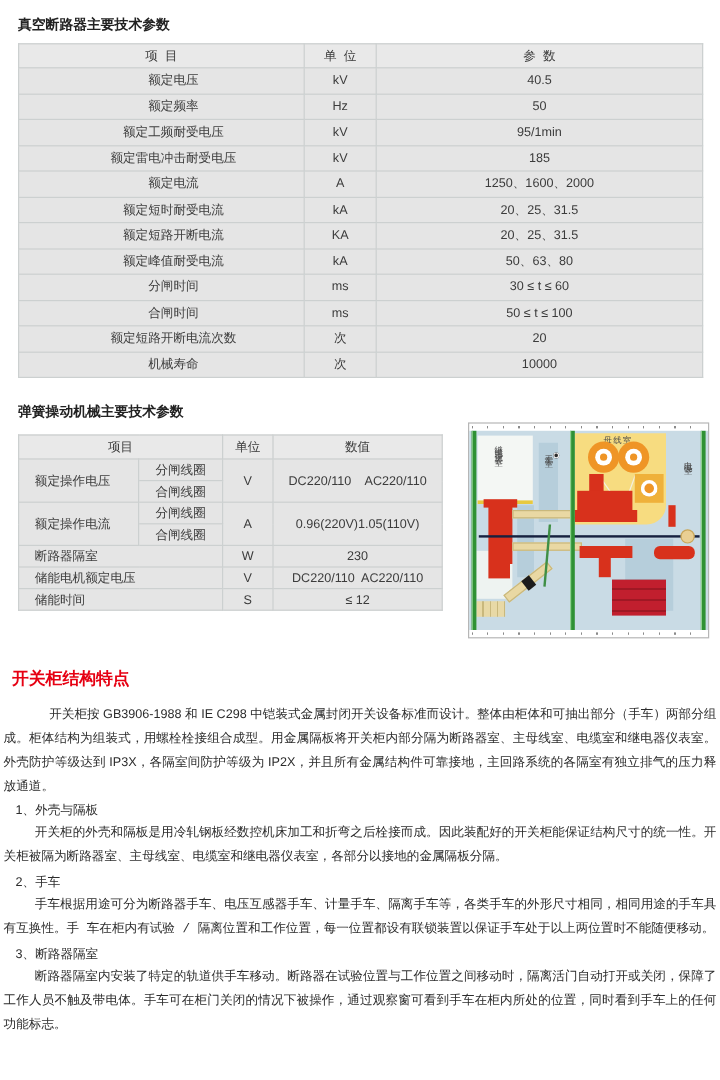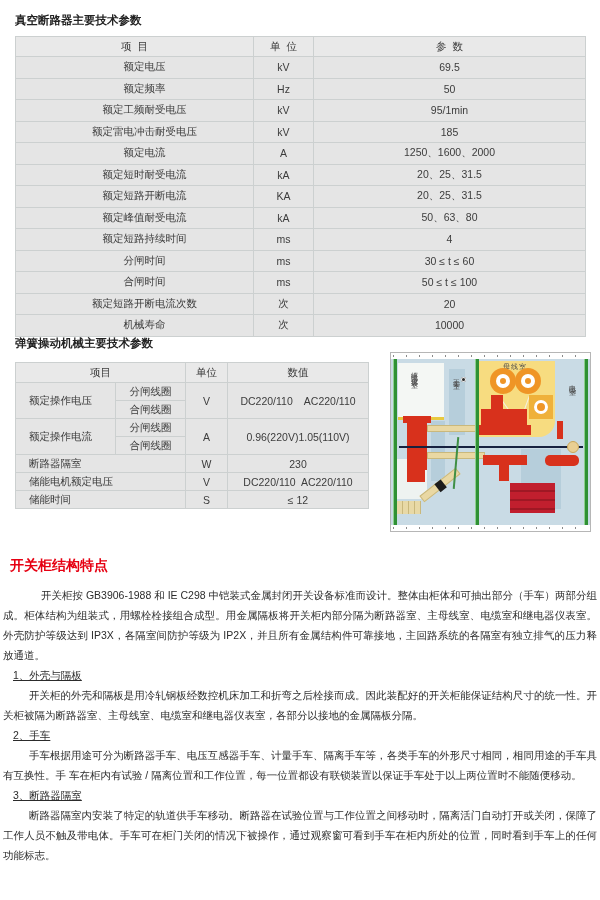--- a/index.html
+++ b/index.html
@@ -68,22 +68,22 @@
   .wboxes { left:6px; top:142px; width:24px; height:13px; background:repeating-linear-gradient(90deg,#e8d9a6 0 5px,#c9b87c 5px 6px); }
   .lever { left:26px; top:122px; width:46px; height:8px; transform:rotate(-38deg); }
   .lever-band { left:18px; top:-1px; width:8px; height:10px; background:#1c1c1c; }
   .gline { left:64px; top:78px; width:2px; height:52px; background:#3f8f45; transform:rotate(5deg); }
 
   
   #feat-heading { position:absolute; left:10px; top:557px; font-size:14px; font-weight:bold; color:#e60012; }
   #feat-text { position:absolute; left:3px; top:585px; width:594px; font-size:10.5px; line-height:20px; color:#2c2c2c; text-align:justify; }
   #feat-text p { margin:0; }
   .p-intro { text-indent:38px; }
-  .p-label { text-indent:10px;text-decoration:underline; }
-  .p-body { text-indent:26px; }
+  .p-label { text-indent:10px; }
+  .p-body { text-indent:26px;font-family:Liberation Mono, monospace; }
 </style>
 </head>
 <body>
 
 <div id="title1" class="sec-title">真空断路器主要技术参数</div>
 
 <table id="table1">
   <colgroup>
       <col style="width:238px">
       <col style="width:60px">
@@ -93,21 +93,21 @@
     <tr>
       <th>项  目</th>
       <th>单  位</th>
       <th>参  数</th>
     </tr>
   </thead>
   <tbody>
       <tr>
         <td class="c1">额定电压</td>
         <td class="c2">kV</td>
-        <td class="c3">69.5</td>
+        <td class="c3">40.5</td>
       </tr>
       <tr>
         <td class="c1">额定频率</td>
         <td class="c2">Hz</td>
         <td class="c3">50</td>
       </tr>
       <tr>
         <td class="c1">额定工频耐受电压</td>
         <td class="c2">kV</td>
         <td class="c3">95/1min</td>
@@ -129,25 +129,20 @@
       </tr>
       <tr>
         <td class="c1">额定短路开断电流</td>
         <td class="c2">KA</td>
         <td class="c3">20、25、31.5</td>
       </tr>
       <tr>
         <td class="c1">额定峰值耐受电流</td>
         <td class="c2">kA</td>
         <td class="c3">50、63、80</td>
-      </tr>
-      <tr>
-        <td class="c1">额定短路持续时间</td>
-        <td class="c2">ms</td>
-        <td class="c3">4</td>
       </tr>
       <tr>
         <td class="c1">分闸时间</td>
         <td class="c2">ms</td>
         <td class="c3">30 ≤ t ≤ 60</td>
       </tr>
       <tr>
         <td class="c1">合闸时间</td>
         <td class="c2">ms</td>
         <td class="c3">50 ≤ t ≤ 100</td>

